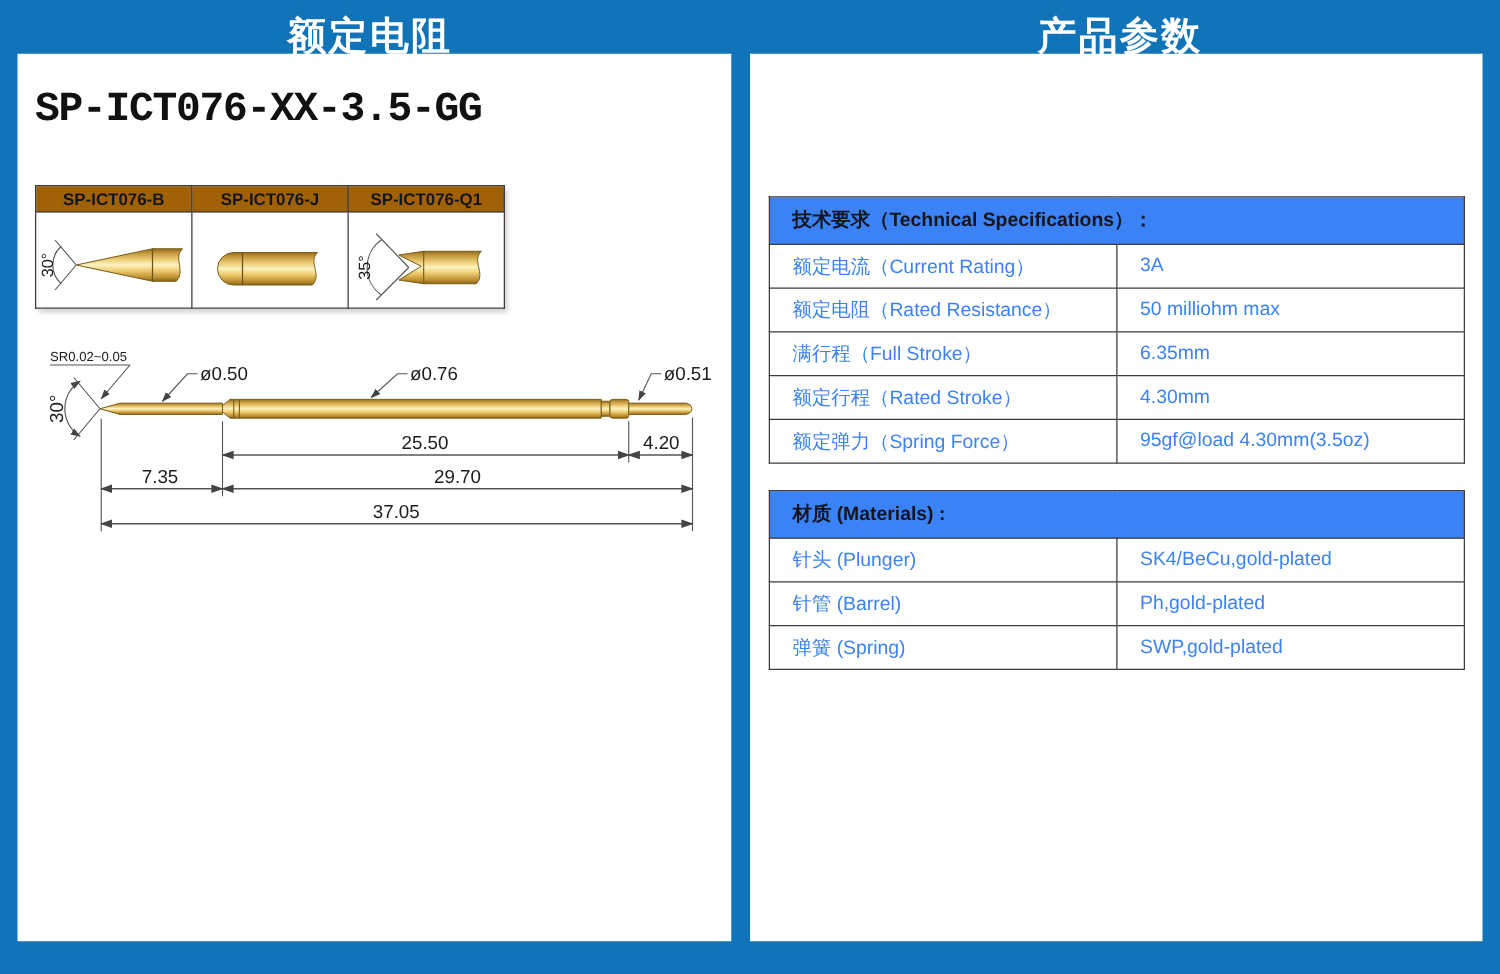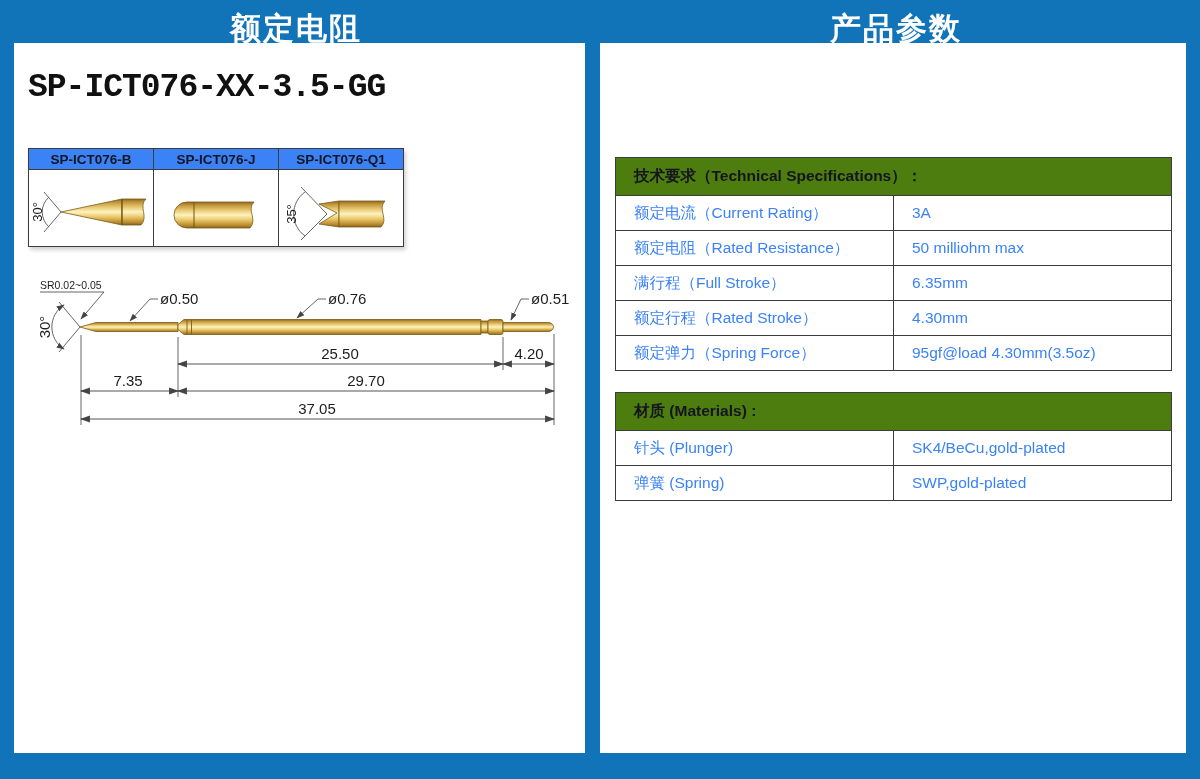--- a/index.html
+++ b/index.html
@@ -17,30 +17,30 @@
   .panel { position:absolute; top:43px; background:#ffffff; height:710px; }
   .panel.left  { left:14px;  width:571px; }
   .panel.right { left:600px; width:586px; }
 
   
   .model-title { position:absolute; left:14px; top:26px; font-family:"Liberation Mono","DejaVu Sans Mono",monospace;
                  font-size:33px; font-weight:600; color:#111; letter-spacing:-1px; white-space:nowrap; }
 
   table.tip-table { position:absolute; left:14px; top:105px; border-collapse:collapse; table-layout:fixed;
                     box-shadow:2px 3px 4px rgba(0,0,0,0.18); }
-  table.tip-table th { width:125px; height:21px; background:#3b82f6; border:1.6px solid #3c3c3c;
+  table.tip-table th { width:125px; height:21px; background:#a16207; border:1.6px solid #3c3c3c;
                        font-size:13.5px; font-weight:700; color:#15151f; text-align:center; }
   table.tip-table td { width:125px; height:77px; background:#ffffff; border:1.6px solid #3c3c3c; padding:0; }
   table.tip-table td svg { display:block; }
 
   .dim-drawing { position:absolute; left:0; top:230px; }
 
   
   table.ptable { position:absolute; left:15px; border-collapse:collapse; table-layout:fixed; width:557px; }
-  table.ptable th.band { background:#4d7c0f; border:1.6px solid #3c3c3c; height:38px;
+  table.ptable th.band { background:#3b82f6; border:1.6px solid #3c3c3c; height:38px;
                          font-size:15.5px; font-weight:600; color:#15151f; text-align:left; padding-left:18px; }
   table.ptable td { border:1.6px solid #3c3c3c; height:35px; font-size:15.5px; color:#3b82f6;
                     background:#fff; padding-left:18px; }
   table.ptable td.lbl { width:250px; }
   #materials-table th.band { height:38px; }
 
   
   .dline  { stroke:#555; stroke-width:1.1; fill:none; }
   .thin   { stroke:#555; stroke-width:0.9; fill:none; }
   .dtext  { font-family:"Liberation Sans","DejaVu Sans",sans-serif; font-size:15px; fill:#1d1d1d; }
@@ -228,18 +228,22 @@
   <table class="ptable" id="materials-table" style="top:349px;">
     <tbody>
         <tr>
           <th class="band" colspan="2">材质 (Materials) :</th>
         </tr>
     <tr>
       <td class="lbl">针头 (Plunger)</td>
       <td class="val">SK4/BeCu,gold-plated</td>
     </tr>
     <tr>
+      <td class="lbl">针管 (Barrel)</td>
+      <td class="val">Ph,gold-plated</td>
+    </tr>
+    <tr>
       <td class="lbl">弹簧 (Spring)</td>
       <td class="val">SWP,gold-plated</td>
     </tr>
   </tbody>
     </table>
 </section>
 
 </body></html>

